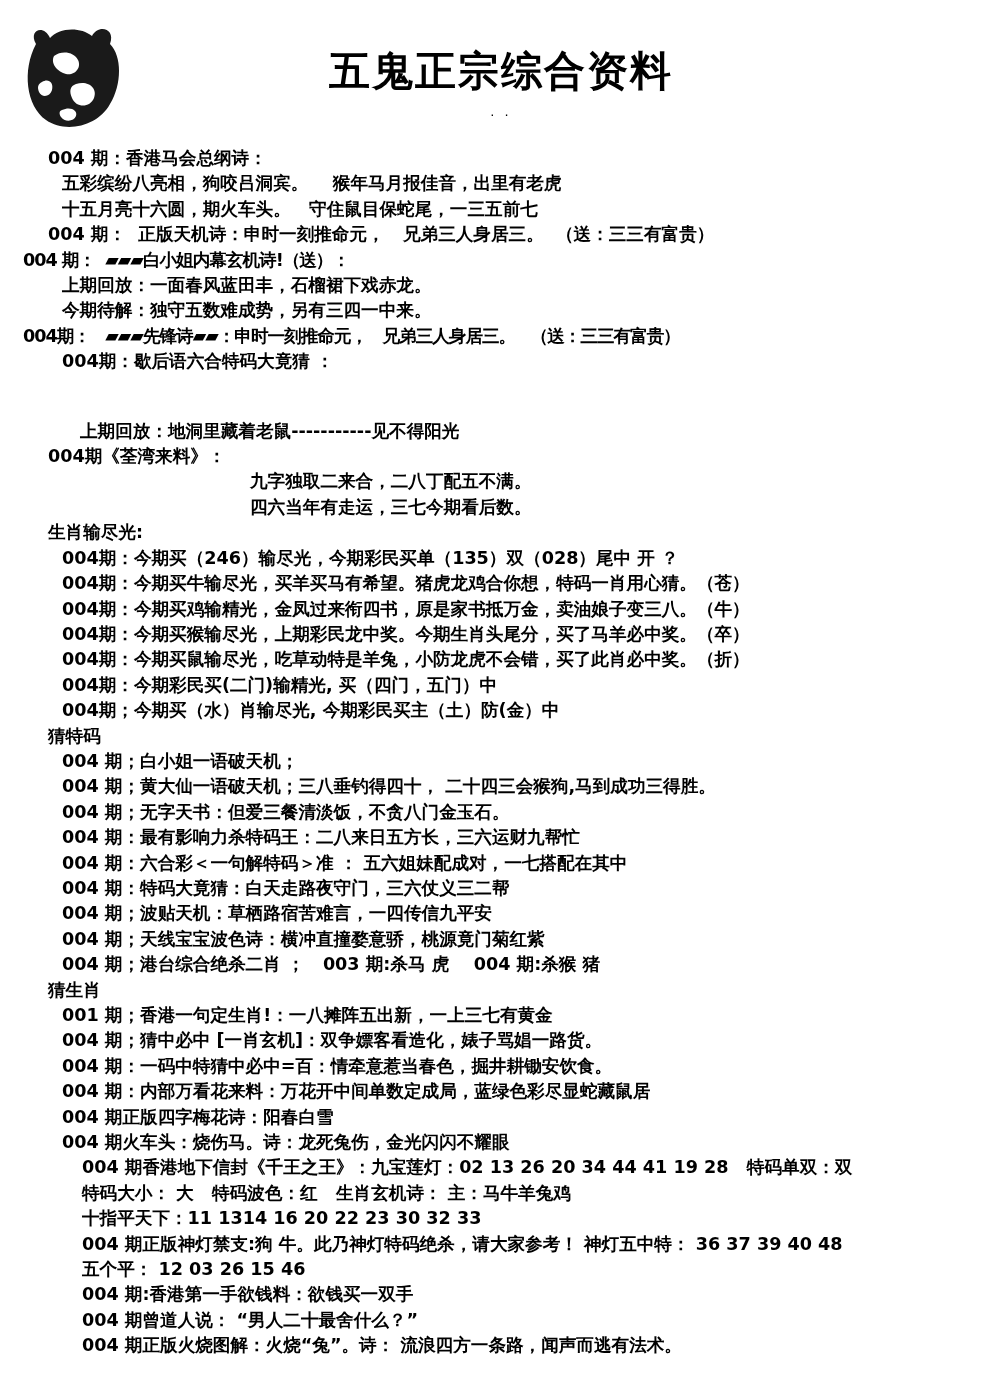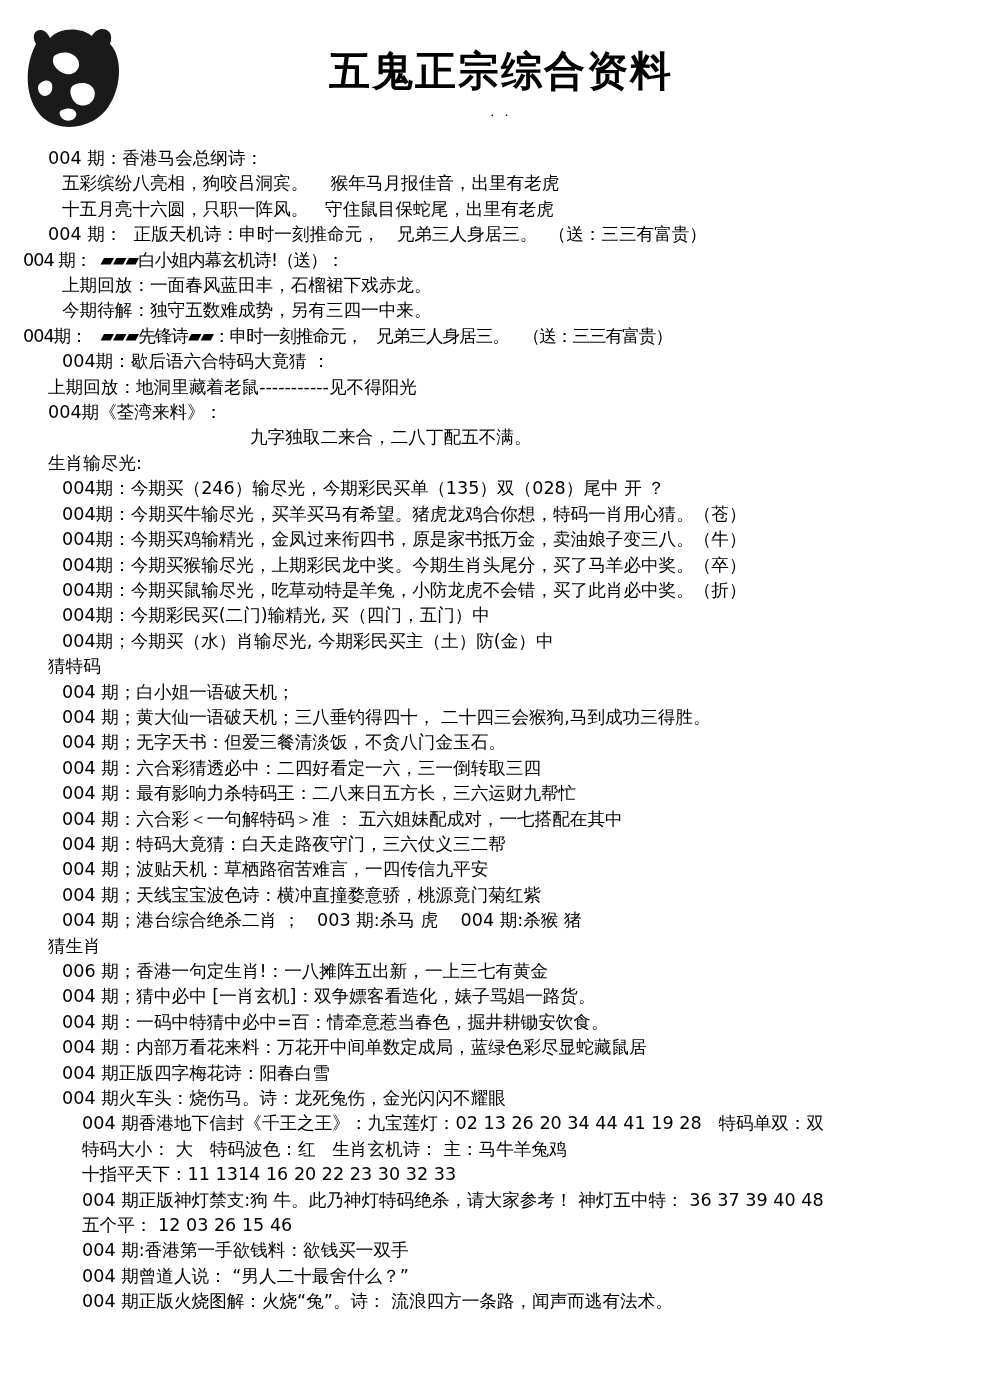--- a/index.html
+++ b/index.html
@@ -60,26 +60,26 @@
     left: 0;
     top: 146px;
     width: 1002px;
     font-size: 17.6px;
     line-height: 25.4px;
   }
   .line {
     white-space: pre;
     font-size: 17.6px;
     line-height: 25.4px;
-    font-weight: normal;
+    font-weight: bold;
     letter-spacing: 0px;
   }
   .ind0 { padding-left: 48px; }
   .ind1 { padding-left: 62px; }
-  .ind2 { padding-left: 48px; }
+  .ind2 { padding-left: 80px; margin-top: 44px; }
   .ind3 { padding-left: 250px; }
   .ind4 { padding-left: 82px; }
   .bars {
     letter-spacing: -1px;
     padding-left: 23px;
   }
 </style>
 </head>
 <body>
 
@@ -95,51 +95,51 @@
         <path d="M44 88 C52 84 60 88 58 94 C56 100 46 100 43 95 C41 92 41 89 44 88 Z" fill="#ffffff"></path>
       </svg>
     </div>
     <div class="doc-title">五鬼正宗综合资料</div>
     <div class="title-dots">· ·</div>
   </div>
 
   <div class="content">
     <div class="line ind0">004 期：香港马会总纲诗：</div>
     <div class="line ind1">五彩缤纷八亮相，狗咬吕洞宾。    猴年马月报佳音，出里有老虎</div>
-    <div class="line ind1">十五月亮十六圆，只职一阵风。   守住鼠目保蛇尾，出里有老虎</div>
+    <div class="line ind1">十五月亮十六圆，期火车头。   守住鼠目保蛇尾，一三五前七</div>
     <div class="line ind0">004 期：  正版天机诗：申时一刻推命元，   兄弟三人身居三。  （送：三三有富贵）</div>
     <div class="line ind0 bars">004 期：  ▰▰▰白小姐内幕玄机诗!（送）：</div>
     <div class="line ind1">上期回放：一面春风蓝田丰，石榴裙下戏赤龙。</div>
     <div class="line ind1">今期待解：独守五数难成势，另有三四一中来。</div>
     <div class="line ind1 bars">004期：   ▰▰▰先锋诗▰▰：申时一刻推命元，   兄弟三人身居三。   （送：三三有富贵）</div>
     <div class="line ind1">004期：歇后语六合特码大竟猜 ：</div>
     <div class="line ind2">上期回放：地洞里藏着老鼠-----------见不得阳光</div>
     <div class="line ind0">004期《荃湾来料》：</div>
     <div class="line ind3">九字独取二来合，二八丁配五不满。</div>
+    <div class="line ind3">四六当年有走运，三七今期看后数。</div>
     <div class="line ind0">生肖输尽光:</div>
     <div class="line ind1">004期：今期买（246）输尽光，今期彩民买单（135）双（028）尾中 开 ？</div>
     <div class="line ind1">004期：今期买牛输尽光，买羊买马有希望。猪虎龙鸡合你想，特码一肖用心猜。（苍）</div>
     <div class="line ind1">004期：今期买鸡输精光，金凤过来衔四书，原是家书抵万金，卖油娘子变三八。（牛）</div>
     <div class="line ind1">004期：今期买猴输尽光，上期彩民龙中奖。今期生肖头尾分，买了马羊必中奖。（卒）</div>
     <div class="line ind1">004期：今期买鼠输尽光，吃草动特是羊兔，小防龙虎不会错，买了此肖必中奖。（折）</div>
     <div class="line ind1">004期：今期彩民买(二门)输精光, 买（四门，五门）中</div>
     <div class="line ind1">004期；今期买（水）肖输尽光, 今期彩民买主（土）防(金）中</div>
     <div class="line ind0">猜特码</div>
     <div class="line ind1">004 期；白小姐一语破天机；</div>
     <div class="line ind1">004 期；黄大仙一语破天机；三八垂钓得四十， 二十四三会猴狗,马到成功三得胜。</div>
     <div class="line ind1">004 期；无字天书：但爱三餐清淡饭，不贪八门金玉石。</div>
-    <div class="line ind1">004 期：六合彩猜透必中：二四好看定一六，三一倒转取三四</div>
     <div class="line ind1">004 期：最有影响力杀特码王：二八来日五方长，三六运财九帮忙</div>
     <div class="line ind1">004 期：六合彩＜一句解特码＞准 ： 五六姐妹配成对，一七搭配在其中</div>
     <div class="line ind1">004 期：特码大竟猜：白天走路夜守门，三六仗义三二帮</div>
     <div class="line ind1">004 期；波贴天机：草栖路宿苦难言，一四传信九平安</div>
     <div class="line ind1">004 期；天线宝宝波色诗：横冲直撞婺意骄，桃源竟门菊红紫</div>
     <div class="line ind1">004 期；港台综合绝杀二肖 ；   003 期:杀马 虎    004 期:杀猴 猪</div>
     <div class="line ind0">猜生肖</div>
-    <div class="line ind1">006 期；香港一句定生肖!：一八摊阵五出新，一上三七有黄金</div>
+    <div class="line ind1">001 期；香港一句定生肖!：一八摊阵五出新，一上三七有黄金</div>
     <div class="line ind1">004 期；猜中必中 [一肖玄机]：双争嫖客看造化，婊子骂娼一路货。</div>
     <div class="line ind1">004 期：一码中特猜中必中=百：情牵意惹当春色，掘井耕锄安饮食。</div>
     <div class="line ind1">004 期：内部万看花来料：万花开中间单数定成局，蓝绿色彩尽显蛇藏鼠居</div>
     <div class="line ind1">004 期正版四字梅花诗：阳春白雪</div>
     <div class="line ind1">004 期火车头：烧伤马。诗：龙死兔伤，金光闪闪不耀眼</div>
     <div class="line ind4">004 期香港地下信封《千王之王》：九宝莲灯：02 13 26 20 34 44 41 19 28   特码单双：双</div>
     <div class="line ind4">特码大小： 大   特码波色：红   生肖玄机诗： 主：马牛羊兔鸡</div>
     <div class="line ind4">十指平天下：11 1314 16 20 22 23 30 32 33</div>
     <div class="line ind4">004 期正版神灯禁支:狗 牛。此乃神灯特码绝杀，请大家参考！ 神灯五中特： 36 37 39 40 48</div>
     <div class="line ind4">五个平： 12 03 26 15 46</div>

